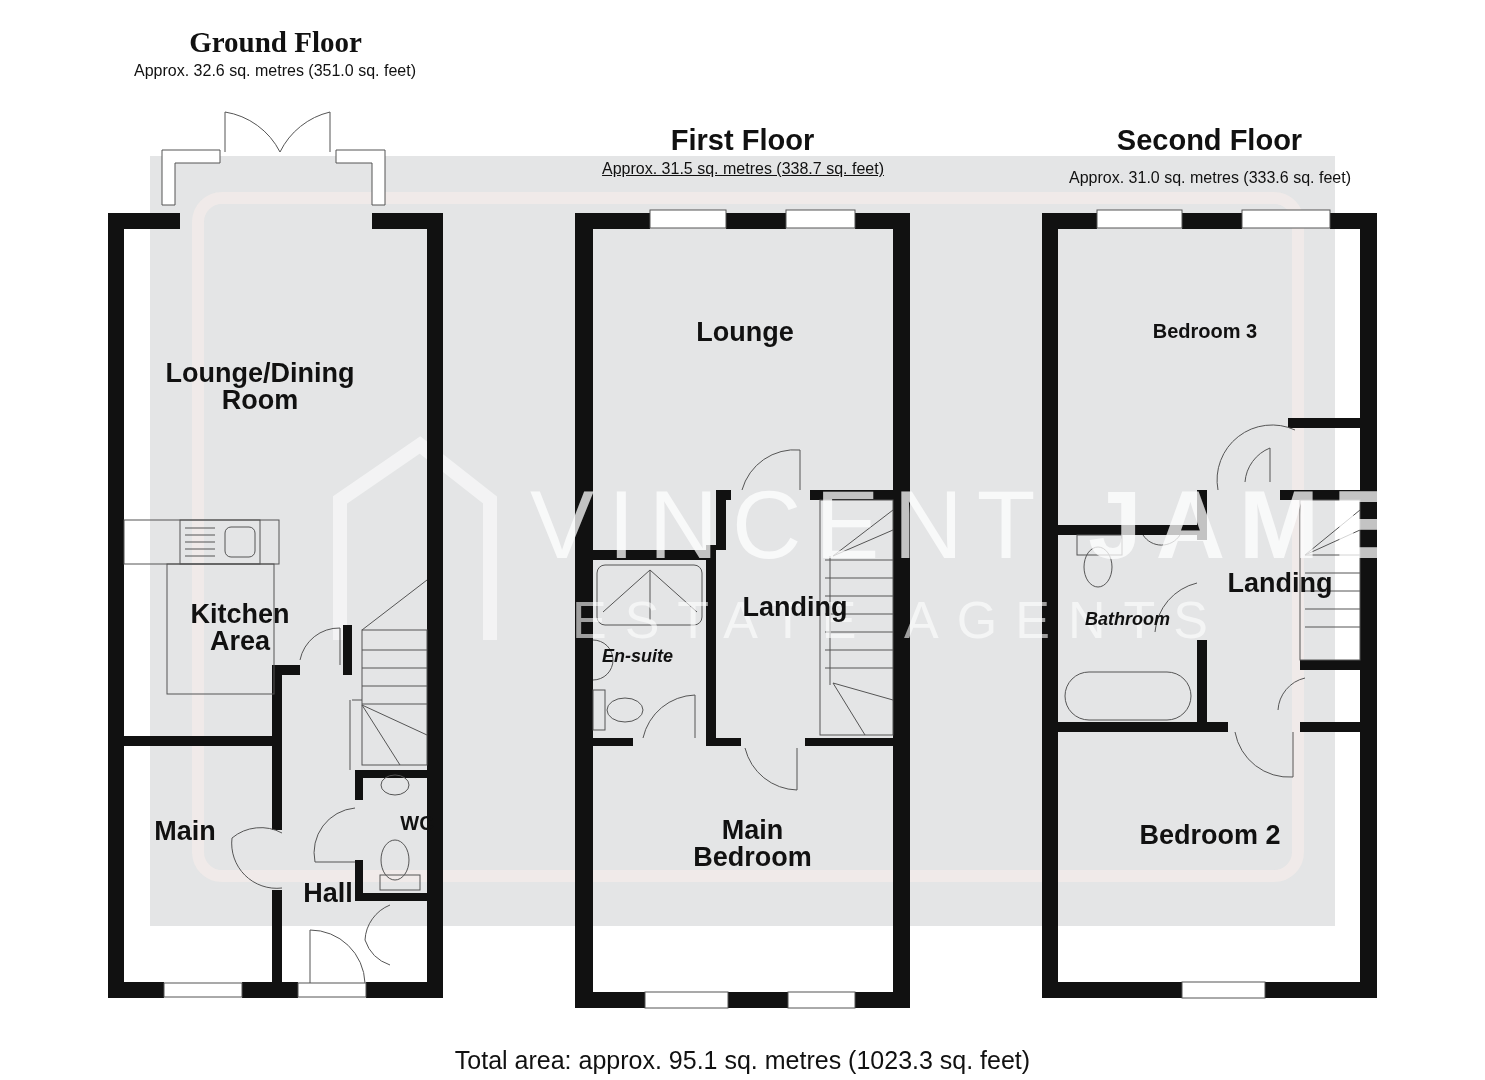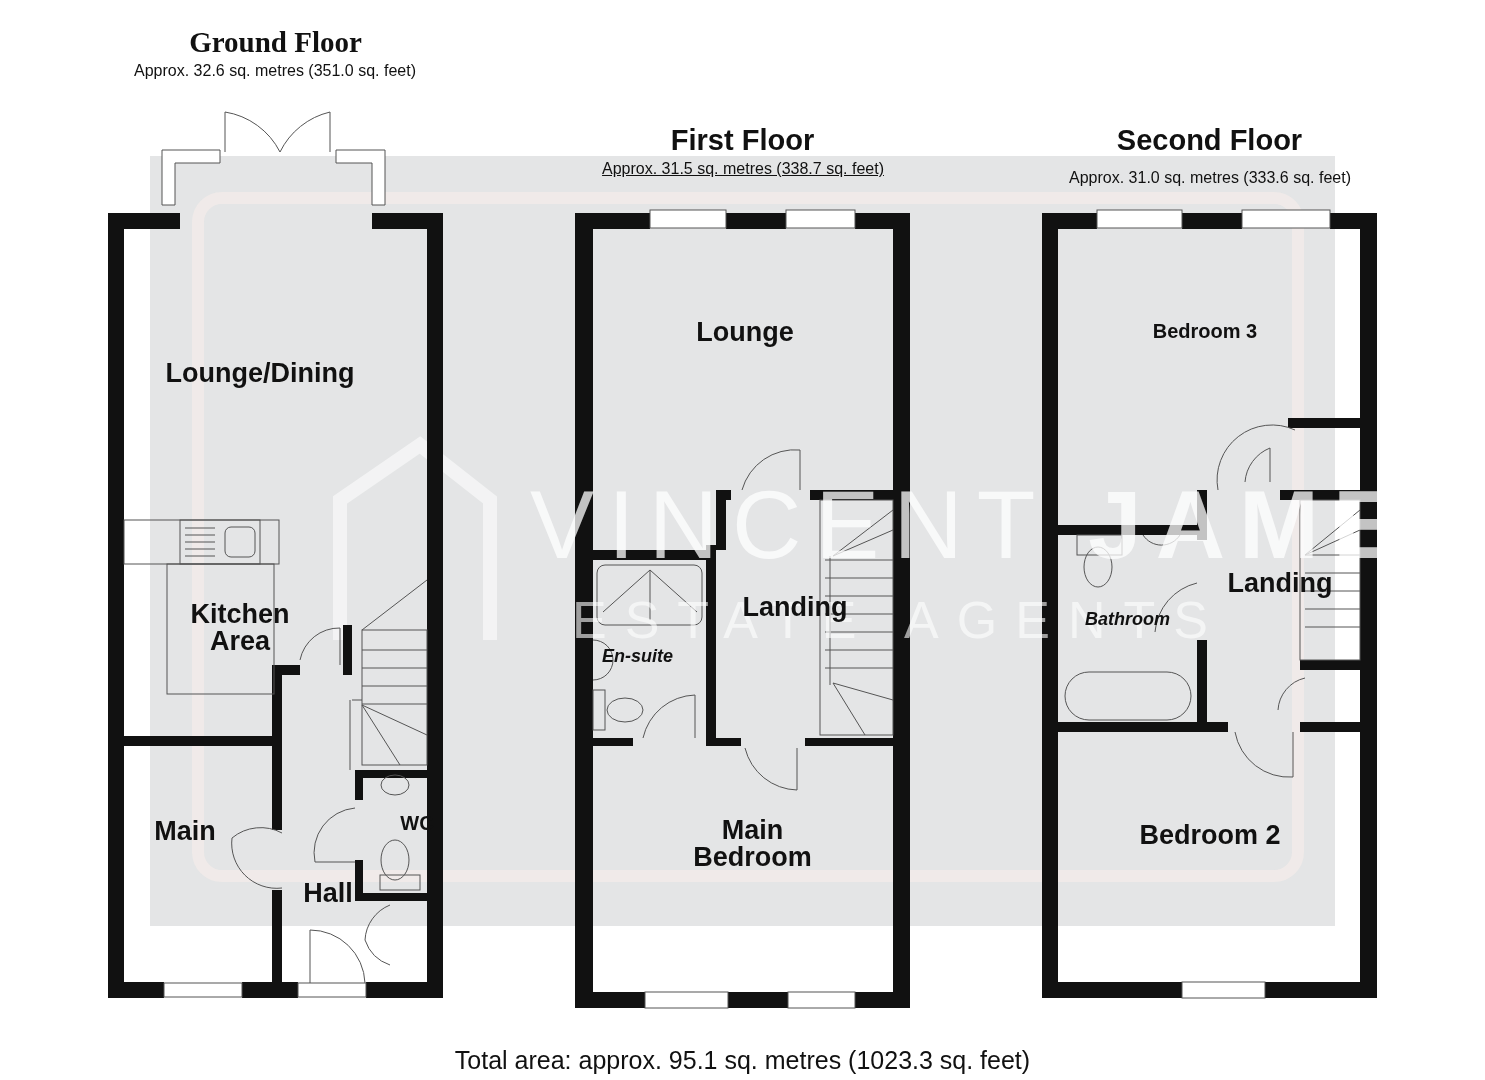--- a/index.html
+++ b/index.html
@@ -188,20 +188,21 @@
 
 <div class="title" style="left:108px;width:335px;top:26px;font-family:Liberation Serif, serif;">Ground Floor</div>
 <div class="sub" style="left:90px;width:370px;top:62px;">Approx. 32.6 sq. metres (351.0 sq. feet)</div>
 <div class="title" style="left:575px;width:335px;top:124px;">First Floor</div>
 <div class="sub" style="left:548px;width:390px;top:160px;text-decoration:underline;">Approx. 31.5 sq. metres (338.7 sq. feet)</div>
 <div class="title" style="left:1042px;width:335px;top:124px;">Second Floor</div>
 <div class="sub" style="left:1015px;width:390px;top:160px;margin-top:9px;">Approx. 31.0 sq. metres (333.6 sq. feet)</div>
 
 <div class="room" style="left:140px;width:240px;top:360px;">
     <div>Lounge/Dining</div>
+    <div>Room</div>
   </div>
 <div class="room" style="left:170px;width:140px;top:601px;">
     <div>Kitchen</div>
     <div>Area</div>
   </div>
 <div class="room" style="left:140px;width:90px;top:818px;">Main</div>
 <div class="room" style="left:282px;width:60px;top:880px;padding-left:16px;">Hall</div>
 <div class="room sm" style="left:392px;width:50px;top:810px;">WC</div>
 
 <div class="room" style="left:680px;width:130px;top:319px;">Lounge</div>

